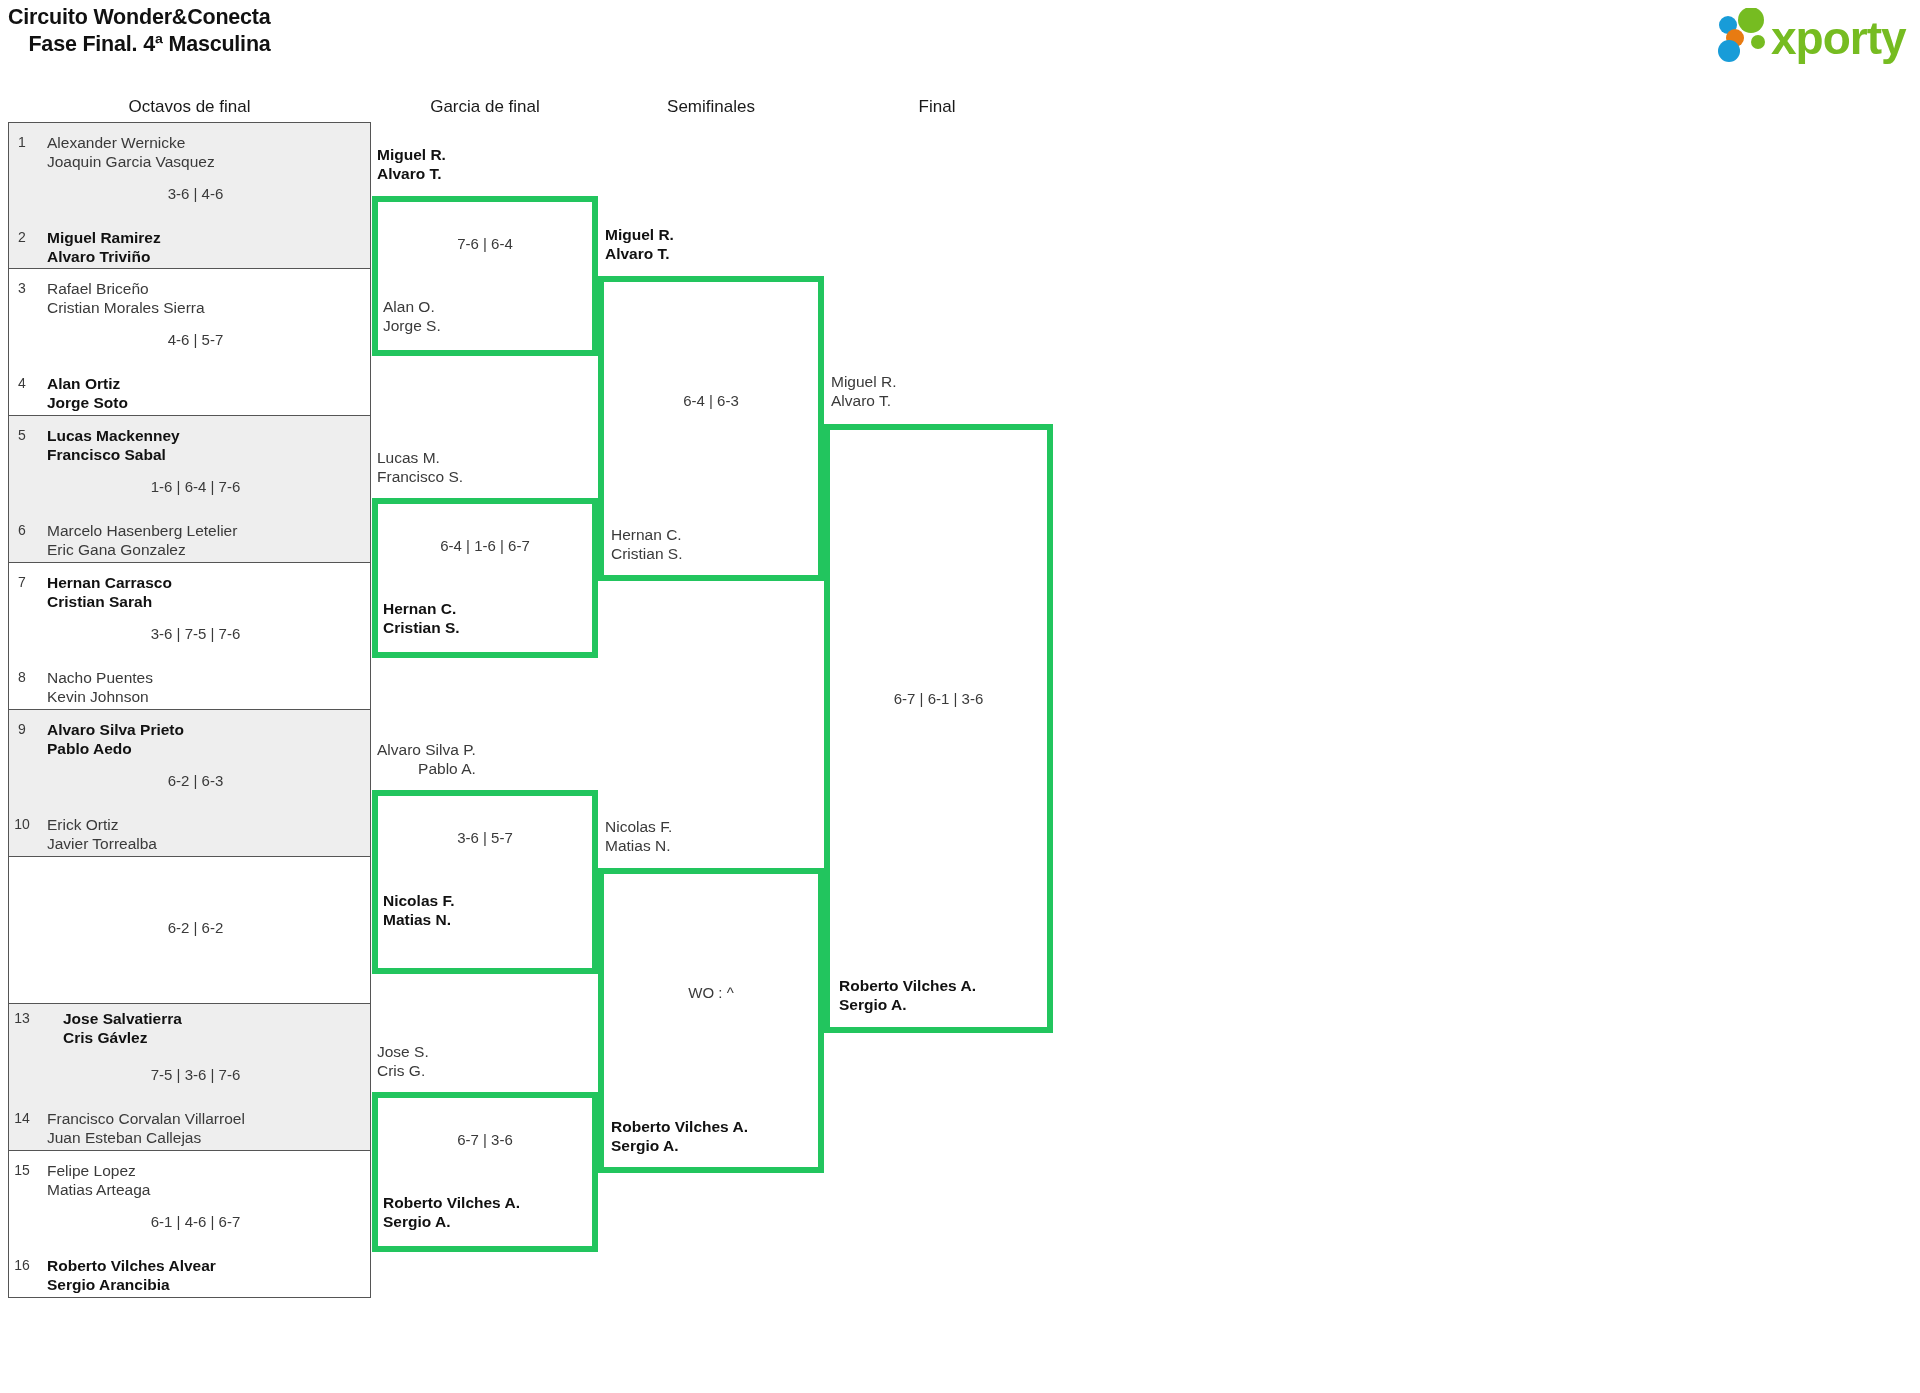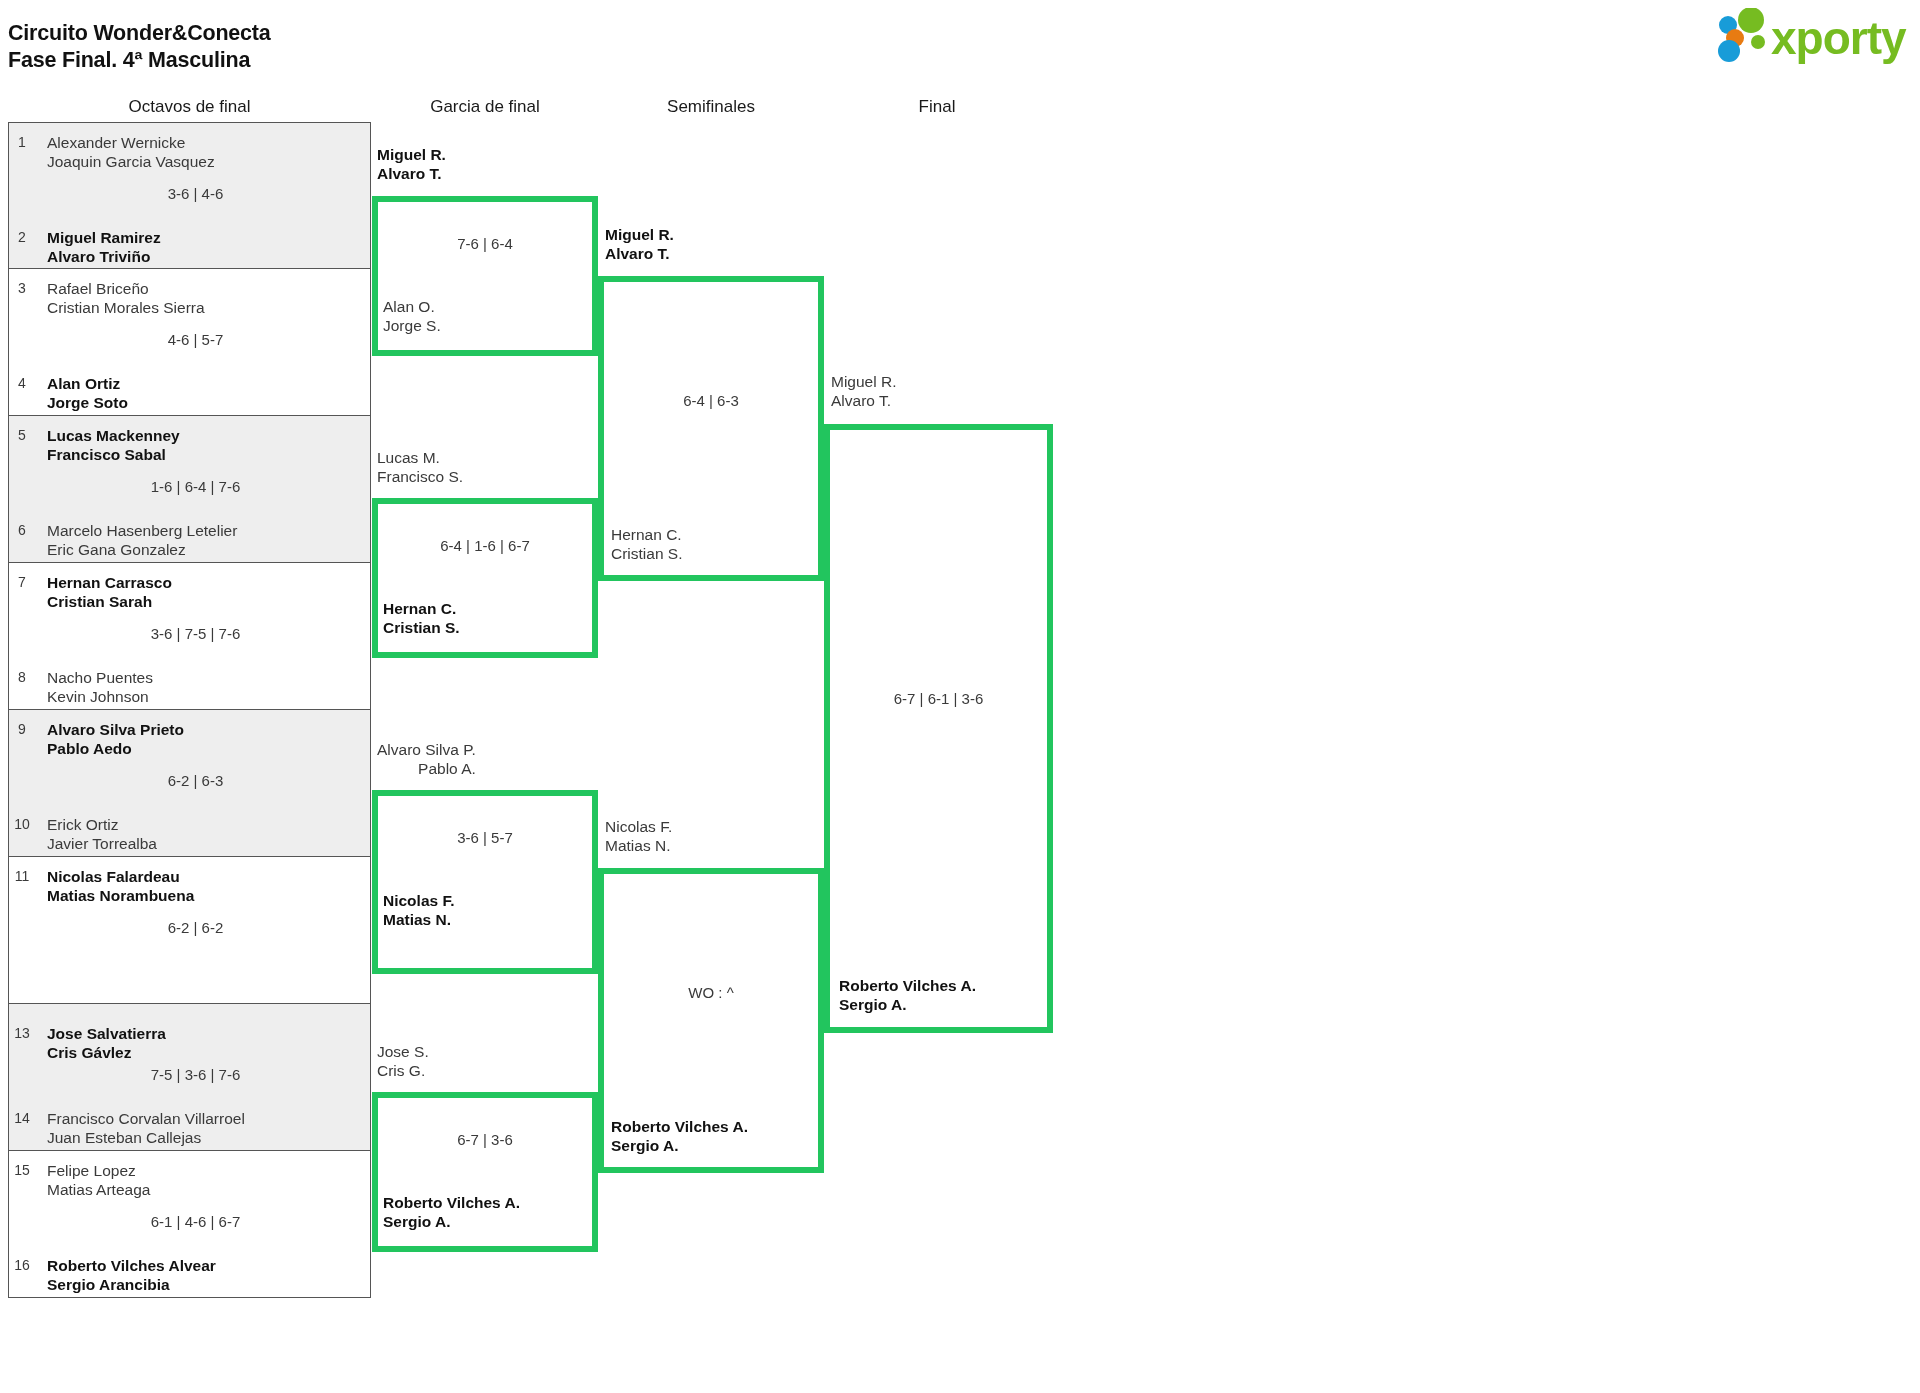--- a/index.html
+++ b/index.html
@@ -7,21 +7,21 @@
     margin: 0; padding: 0;
     width: 1920px; height: 1393px;
     background: #ffffff;
     font-family: "Liberation Sans", sans-serif;
     color: #1a1a1a;
     overflow: hidden;
   }
   #root { position: relative; width: 1920px; height: 1393px; }
 
   
-  .title-block { position: absolute; left: 8px; top: 20px; }
+  .title-block { position: absolute; left: 8px; top: 4px; text-align: right; }
   .title-line {
     font-size: 21.5px; font-weight: bold; line-height: 27px;
     letter-spacing: -0.2px; color: #111;
     white-space: nowrap;
   }
   .logo { position: absolute; left: 1713px; top: 8px; width: 200px; height: 56px; }
   .logo svg { display: block; }
 
   
   .round-head {
@@ -178,32 +178,25 @@
     <div class="seedrow" style="top:105px;">
       <div class="seed-no">10</div>
       <div class="seed-names">
         <div>Erick Ortiz</div>
         <div>Javier Torrealba</div>
       </div>
     </div>
   </div>
 
   <div class="r1-box" style="top:857px; height:147px;">
-    <div class="seedrow" style="top:10px;">
-      <div class="seed-no">11</div>
-      <div class="seed-names win">
-        <div>Nicolas Falardeau</div>
-        <div>Matias Norambuena</div>
-      </div>
-    </div>
     <div class="r1-score" style="top:62px;">6-2 | 6-2</div>
   </div>
 
   <div class="r1-box shaded" style="top:1004px; height:147px;">
-    <div class="seedrow" style="top:20px;">
+    <div class="seedrow" style="top:5px;gap:16px;">
       <div class="seed-no">13</div>
       <div class="seed-names win">
         <div>Jose Salvatierra</div>
         <div>Cris Gávlez</div>
       </div>
     </div>
     <div class="r1-score" style="top:62px;">7-5 | 3-6 | 7-6</div>
     <div class="seedrow" style="top:105px;">
       <div class="seed-no">14</div>
       <div class="seed-names">

